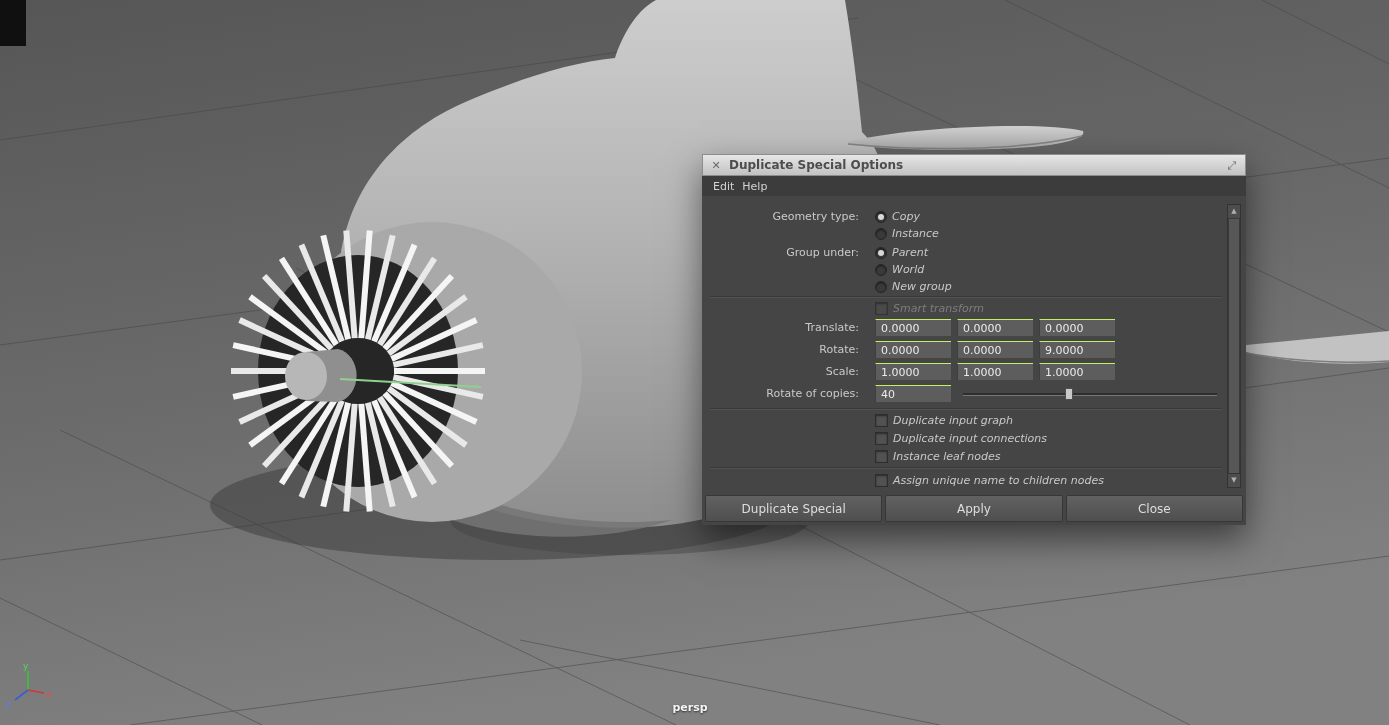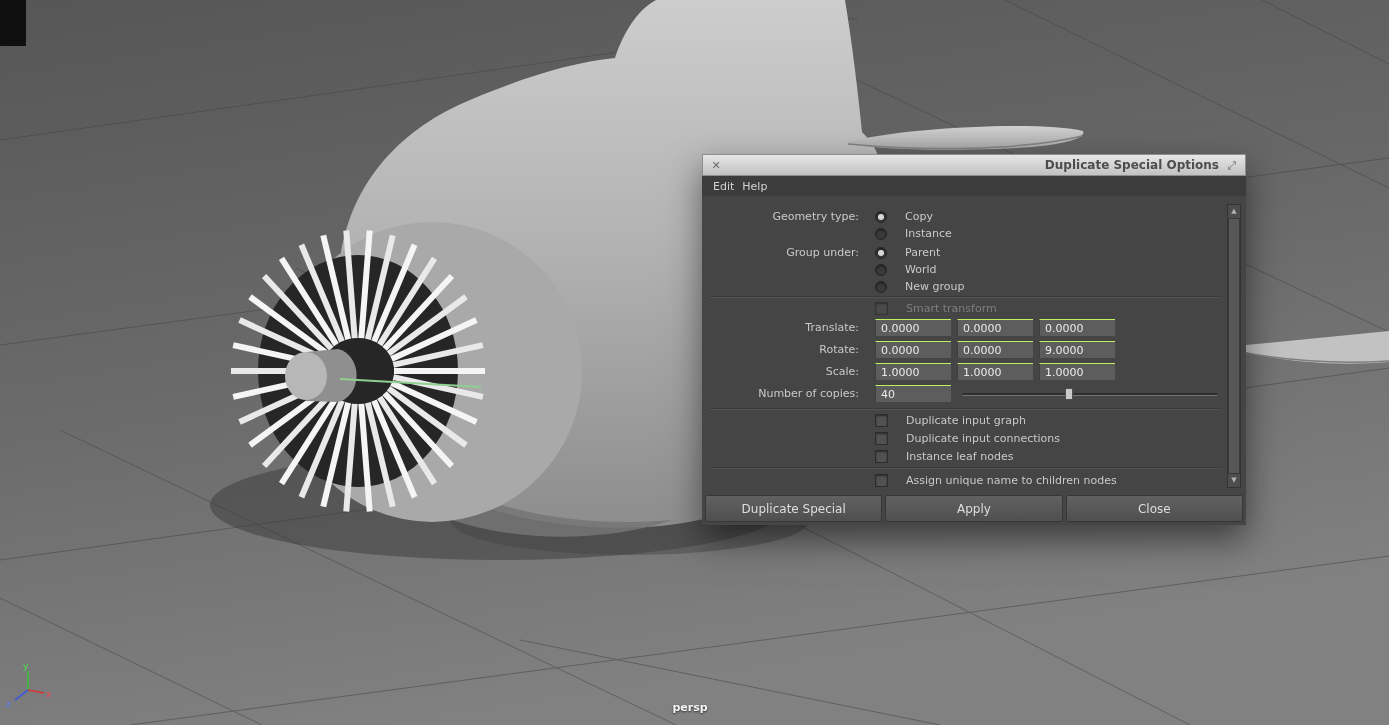--- a/index.html
+++ b/index.html
@@ -12,35 +12,35 @@
     color:#f5f5f5;font-size:11px;font-weight:bold;text-shadow:0 1px 2px rgba(0,0,0,.65);}
   .gizmo{position:absolute;left:2px;top:658px;}
   .corner-block{position:absolute;left:0;top:0;width:26px;height:46px;background:#101010;}
 
   
   .dialog{position:absolute;left:702px;top:154px;width:544px;height:371px;background:#454545;
     box-shadow:0 14px 32px rgba(0,0,0,.5);font-size:11px;color:#c9c9c9;}
   .titlebar{position:absolute;top:0;left:0;right:0;height:22px;box-sizing:border-box;
     background:linear-gradient(#e6e6e6,#c2c2c2);border:1px solid #8d8d8d;
     display:flex;align-items:center;}
-  .title{flex:1;text-align:right;color:#4d4d4d;font-weight:bold;font-size:12px;}
+  .title{flex:1;text-align:left;color:#4d4d4d;font-weight:bold;font-size:12px;}
   .tb-ico{color:#6a6a6a;font-size:11px;width:26px;text-align:center;cursor:pointer;flex:none;}
   .menubar{position:absolute;top:22px;left:0;right:0;height:20px;background:#3c3c3c;
     display:flex;align-items:center;gap:8px;padding-left:11px;box-sizing:border-box;}
   .menu{color:#d2d2d2;cursor:pointer;}
   .content{position:absolute;top:42px;left:0;right:0;height:292px;background:#454545;overflow:hidden;}
 
   .row{position:absolute;left:0;width:520px;height:17px;display:flex;align-items:center;}
   .lbl{width:173px;text-align:right;padding-right:16px;box-sizing:border-box;color:#c9c9c9;flex:none;}
   .spacer{width:173px;flex:none;}
   .radio{width:10px;height:10px;border-radius:50%;background:#3a3a3a;border:1px solid #262626;
     box-shadow:inset 0 1px 2px rgba(0,0,0,.6);flex:none;position:relative;cursor:pointer;}
   .radio[data-on="true"]::after{content:"";position:absolute;left:2px;top:2px;width:6px;height:6px;
     border-radius:50%;background:#d8d8d8;}
-  .opt{margin-left:18px;color:#c9c9c9;cursor:pointer;}
+  .opt{margin-left:5px;color:#c9c9c9;cursor:pointer;font-style:italic;}
   .checkbox{width:11px;height:11px;background:#525252;border:1px solid #2d2d2d;flex:none;
     box-shadow:inset 0 1px 2px rgba(0,0,0,.5);cursor:pointer;}
   .row.disabled .opt{color:#7d7d7d;}
   .row.disabled .checkbox{background:#4c4c4c;opacity:.75;}
   .field{width:76px;height:17px;line-height:17px;background:#5d5d5d;color:#ebebeb;
     padding-left:5px;box-sizing:border-box;margin-right:6px;flex:none;
     border-top:1px solid #bef264;border-left:1px solid #3e3e3e;cursor:text;}
   .sep{position:absolute;left:8px;width:512px;height:0;
     border-top:1px solid #393939;border-bottom:1px solid #525252;}
   .slider{position:relative;width:254px;height:14px;flex:none;margin-left:6px;cursor:pointer;}
@@ -241,21 +241,21 @@
       </div>
 
       <div class="row" style="top:167px">
         <div class="lbl">Scale:</div>
         <div class="field">1.0000</div>
         <div class="field">1.0000</div>
         <div class="field">1.0000</div>
       </div>
 
       <div class="row" style="top:189px">
-        <div class="lbl">Number of copies:</div>
+        <div class="lbl">Rotate of copies:</div>
         <div class="field">40</div>
         <div class="slider">
           <div class="track"></div>
           <div class="handle"></div>
         </div>
       </div>
 
       <div class="sep" style="top:212px"></div>
 
       <div class="row" style="top:216px">

